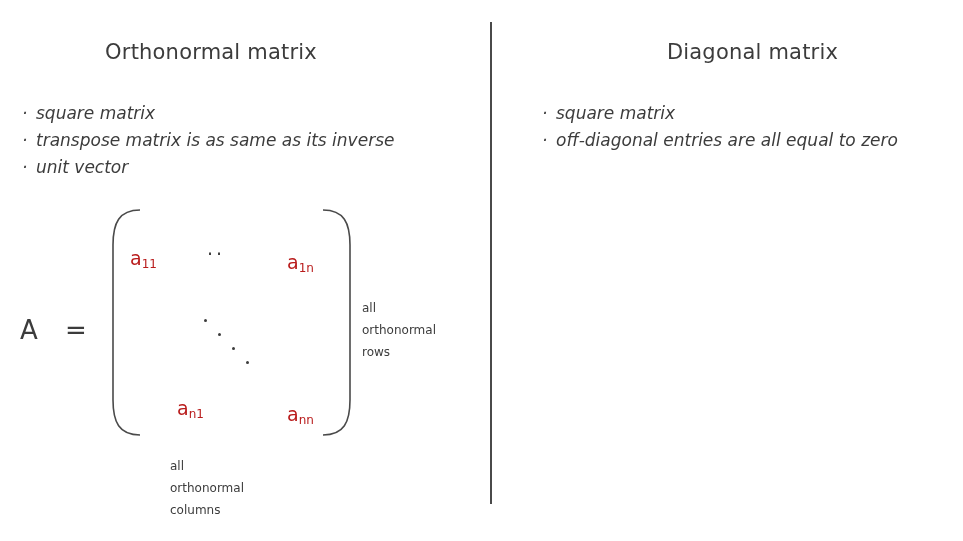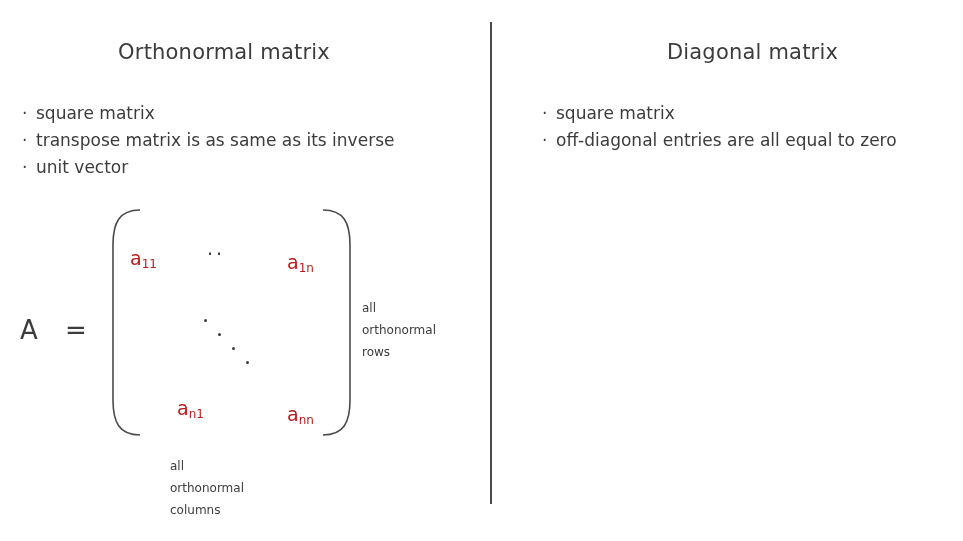--- a/index.html
+++ b/index.html
@@ -13,21 +13,21 @@
     font-family: "DejaVu Sans", sans-serif;
     color: #3a3a3a;
     overflow: hidden;
     position: relative;
   }
   .panel {
     position: absolute;
     top: 0;
     height: 541px;
   }
-  #panel-left  { left: 0;   width: 582px; padding-left: 26px; }
+  #panel-left  { left: 0;   width: 582px; }
   #panel-right { left: 492px; width: 401px; }
 
   .divider {
     position: absolute;
     left: 490px;
     top: 22px;
     width: 2px;
     height: 482px;
     background: #4a4a4a;
   }
@@ -44,21 +44,21 @@
   #panel-right .panel-title { top: 40px; left: 60px; }
 
   .bullets {
     position: absolute;
     font-size: 17px;
     line-height: 27px;
     color: #3c3c3c;
   }
   #panel-left .bullets  { top: 100px; left: 22px; }
   #panel-right .bullets { top: 100px; left: 50px; }
-  .bullets div { white-space: nowrap; }
+  .bullets div { white-space: nowrap; font-style: italic; }
   .bullet-dot {
     display: inline-block;
     width: 14px;
     color: #3c3c3c;
   }
 
   
   .eq {
     position: absolute;
   }

